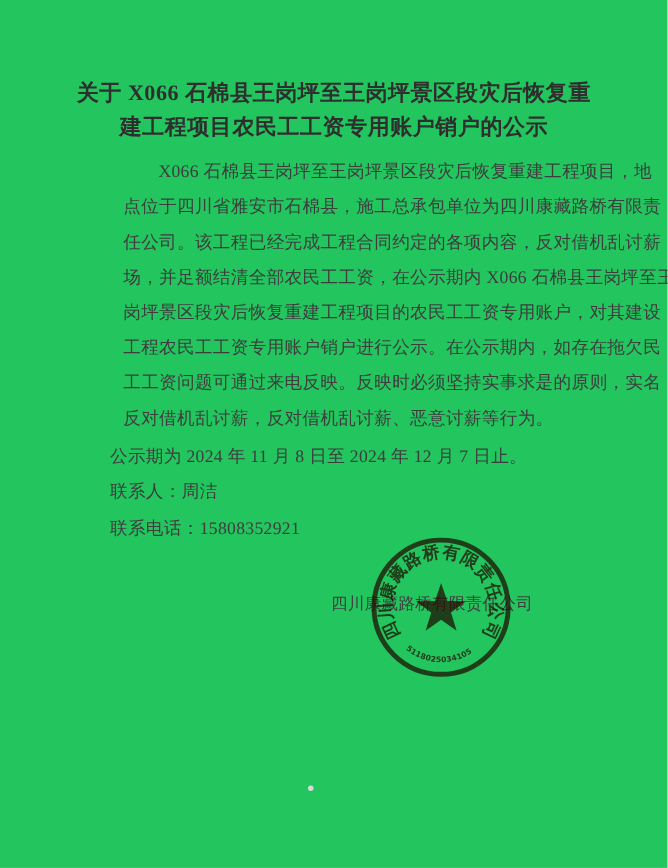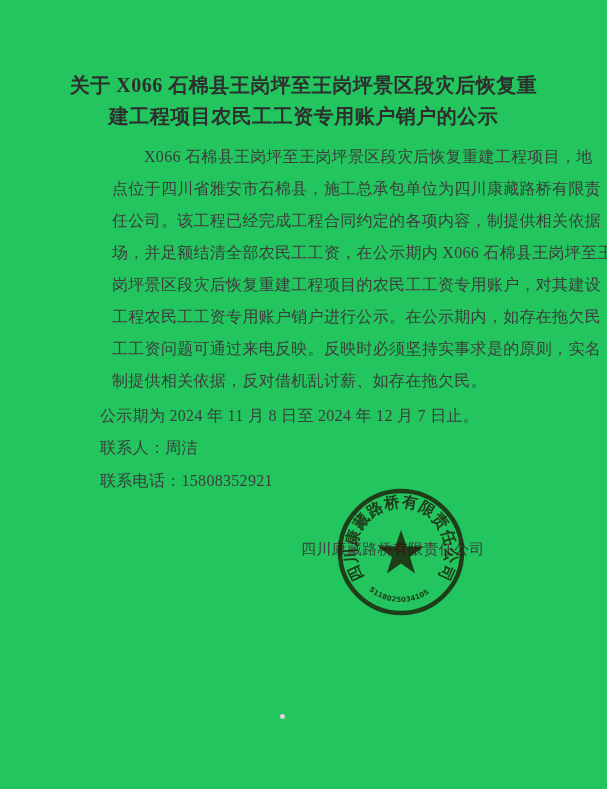--- a/index.html
+++ b/index.html
@@ -124,26 +124,26 @@
 <div class="page">
 
   <div class="doc-title">
     <div>关于 X066 石棉县王岗坪至王岗坪景区段灾后恢复重</div>
     <div>建工程项目农民工工资专用账户销户的公示</div>
   </div>
 
   <div class="doc-body">
     <div class="body-line indent">X066 石棉县王岗坪至王岗坪景区段灾后恢复重建工程项目，地</div>
     <div class="body-line">点位于四川省雅安市石棉县，施工总承包单位为四川康藏路桥有限责</div>
-    <div class="body-line">任公司。该工程已经完成工程合同约定的各项内容，制提供相关依据</div>
+    <div class="body-line">任公司。该工程已经完成工程合同约定的各项内容，反对借机乱讨薪</div>
     <div class="body-line">场，并足额结清全部农民工工资，在公示期内 X066 石棉县王岗坪至王</div>
     <div class="body-line">岗坪景区段灾后恢复重建工程项目的农民工工资专用账户，对其建设</div>
     <div class="body-line">工程农民工工资专用账户销户进行公示。在公示期内，如存在拖欠民</div>
     <div class="body-line">工工资问题可通过来电反映。反映时必须坚持实事求是的原则，实名</div>
-    <div class="body-line">制提供相关依据，反对借机乱讨薪、如存在拖欠民。</div>
+    <div class="body-line">反对借机乱讨薪，反对借机乱讨薪、恶意讨薪等行为。</div>
   </div>
 
   <div class="info-line line-period">公示期为 2024 年 11 月 8 日至 2024 年 12 月 7 日止。</div>
   <div class="info-line line-contact">联系人：周洁</div>
   <div class="info-line line-phone">联系电话：15808352921</div>
 
   <div class="sig-company">四川康藏路桥有限责任公司</div>
 
   <svg class="seal" viewBox="0 0 140 140" xmlns="http://www.w3.org/2000/svg">
     <defs>

